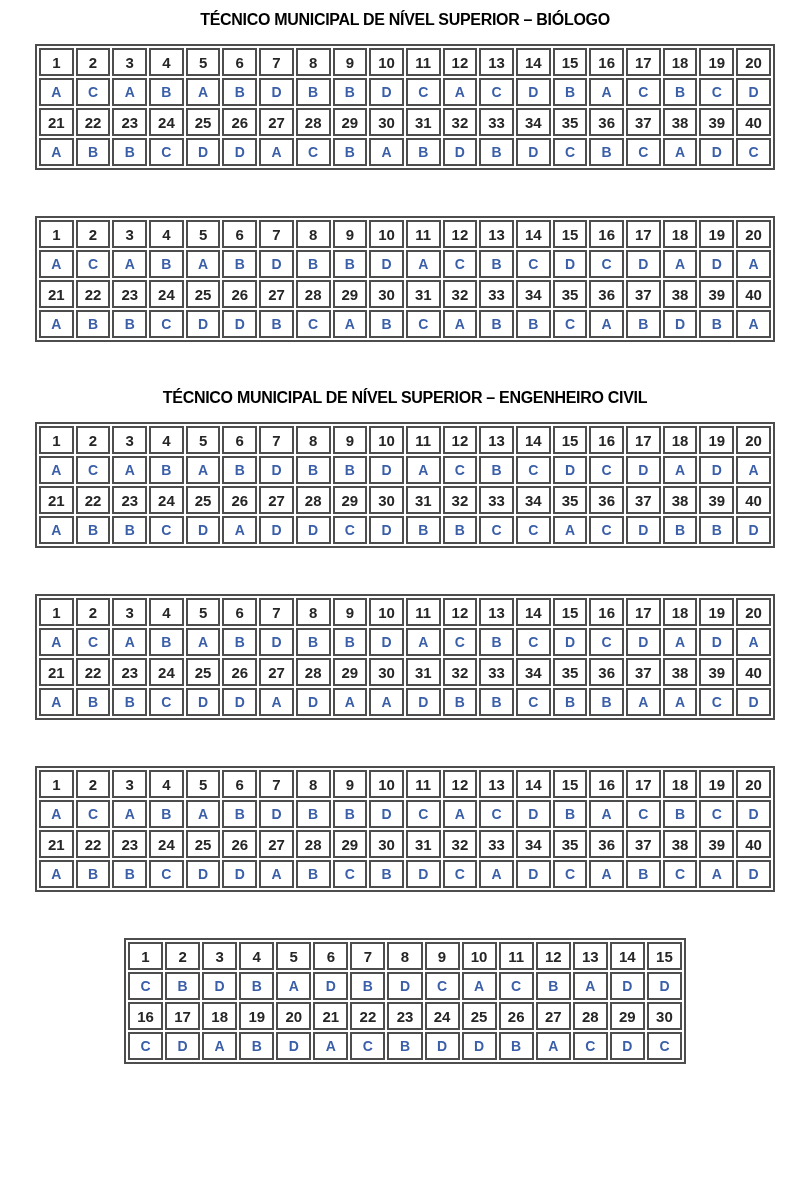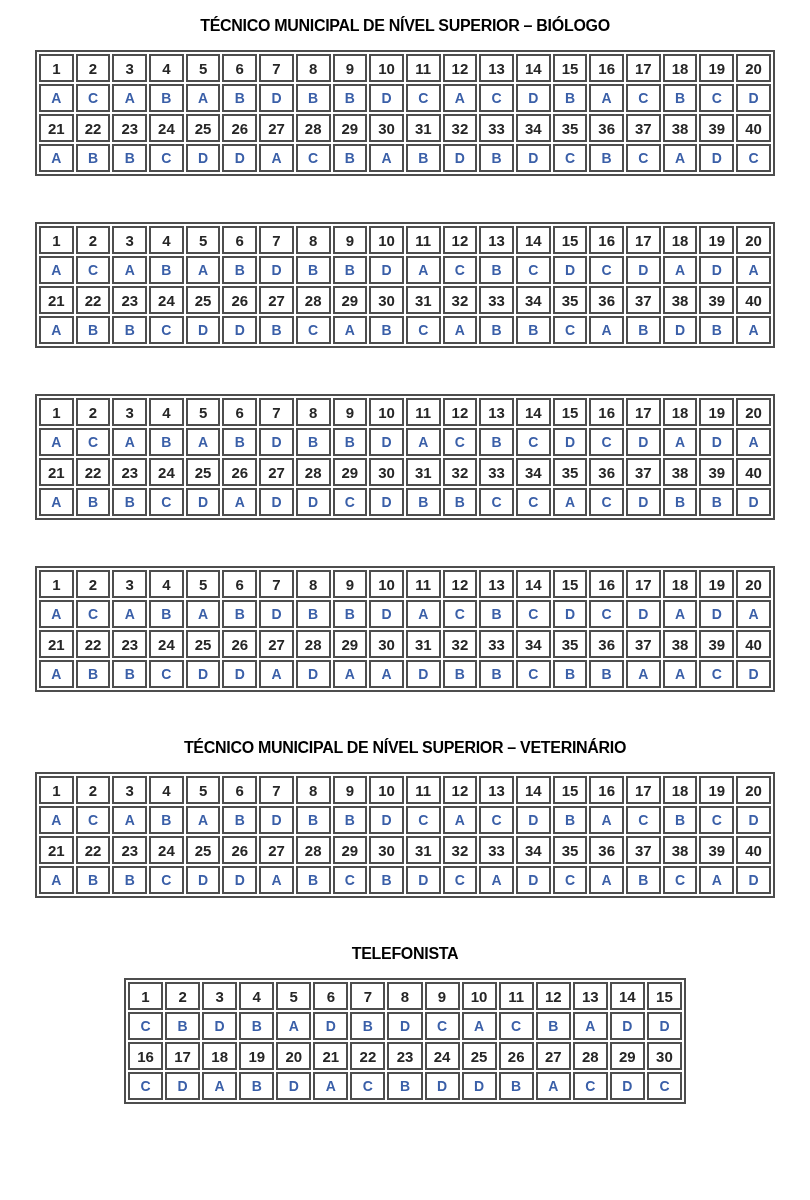--- a/index.html
+++ b/index.html
@@ -5,21 +5,21 @@
   html, body {
     margin: 0;
     padding: 0;
     background: #ffffff;
     font-family: "Liberation Sans", sans-serif;
   }
   .page {
     width: 810px;
     height: 1200px;
     box-sizing: border-box;
-    padding-top: 16px;
+    padding-top: 10px;
     margin: 0 auto;
     background: #ffffff;
     overflow: hidden;
   }
   .answer-section {
     text-align: center;
     margin-bottom: 46px;
   }
   .answer-section:last-child {
     margin-bottom: 0;
@@ -253,20 +253,21 @@
             <td>B</td>
             <td>D</td>
             <td>B</td>
             <td>A</td>
           </tr>
         </tbody>
     </table>
   </section>
 
   <section class="answer-section">
+    <h2 class="section-title">TÉCNICO MUNICIPAL DE NÍVEL SUPERIOR – ENGENHEIRO CIVIL</h2>
     <table class="answer-table">
       <tbody>
           <tr class="number-row">
             <td>1</td>
             <td>2</td>
             <td>3</td>
             <td>4</td>
             <td>5</td>
             <td>6</td>
             <td>7</td>
@@ -443,21 +444,20 @@
             <td>A</td>
             <td>A</td>
             <td>C</td>
             <td>D</td>
           </tr>
         </tbody>
     </table>
   </section>
 
   <section class="answer-section">
-    <h2 class="section-title">TÉCNICO MUNICIPAL DE NÍVEL SUPERIOR – VETERINÁRIO</h2>
     <table class="answer-table">
       <tbody>
           <tr class="number-row">
             <td>1</td>
             <td>2</td>
             <td>3</td>
             <td>4</td>
             <td>5</td>
             <td>6</td>
             <td>7</td>
@@ -539,21 +539,20 @@
             <td>B</td>
             <td>C</td>
             <td>A</td>
             <td>D</td>
           </tr>
         </tbody>
     </table>
   </section>
 
   <section class="answer-section narrow">
-    <h2 class="section-title">TELEFONISTA</h2>
     <table class="answer-table">
       <tbody>
           <tr class="number-row">
             <td>1</td>
             <td>2</td>
             <td>3</td>
             <td>4</td>
             <td>5</td>
             <td>6</td>
             <td>7</td>

